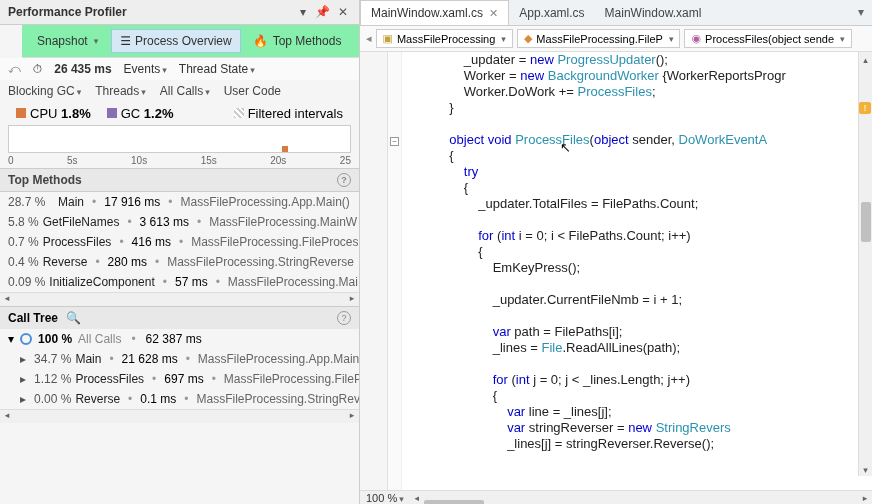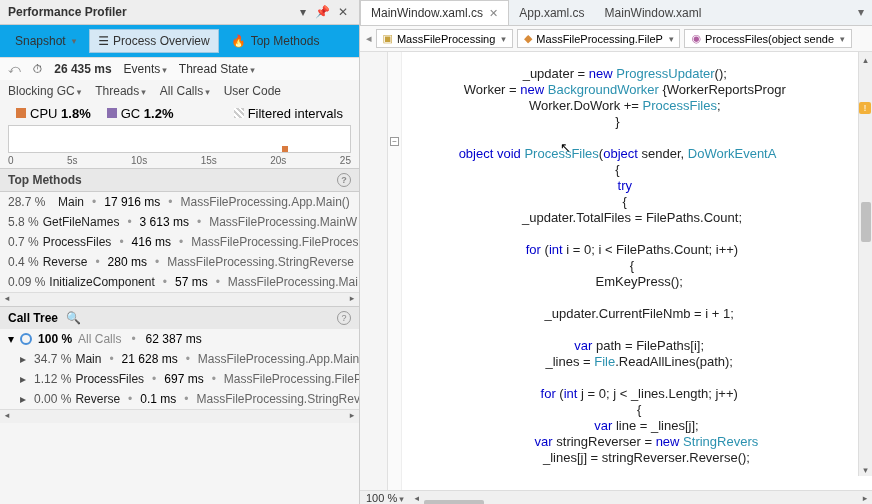--- a/index.html
+++ b/index.html
@@ -1,21 +1,21 @@
 <!DOCTYPE html>
 <html><head>
 <meta charset="utf-8">
 <style>
 * { margin: 0; padding: 0; box-sizing: border-box; font-family: "Segoe UI", Arial, sans-serif; }
 body { width: 872px; height: 504px; display: flex; background: #fff; overflow: hidden; font-size: 12px; }
 .left-panel { width: 360px; border-right: 1px solid #ccc; display: flex; flex-direction: column; background: #f5f5f5; }
 .panel-header { display: flex; align-items: center; background: #eee; padding: 4px 8px; border-bottom: 1px solid #ccc; }
 .panel-title { flex: 1; font-weight: 600; color: #333; }
 .icon-btn { width: 16px; height: 16px; margin-left: 4px; display: flex; align-items: center; justify-content: center; color: #555; cursor: pointer; }
-.toolbar { display: flex; align-items: center; padding: 4px 6px; background: #0ea5e9; border-bottom: 1px solid #ddd; gap: 4px; }
+.toolbar { display: flex; align-items: center; padding: 4px 6px; background: #86efac; border-bottom: 1px solid #ddd; gap: 4px; margin-left: 22px; }
 .tb-btn { padding: 4px 8px; border: 1px solid transparent; background: transparent; cursor: pointer; font-size: 12px; color: #333; display: flex; align-items: center; gap: 4px; }
 .tb-btn.active { background: #d6e8f5; border-color: #9ec9e2; }
 .chev::after { content: "▾"; font-size: 9px; margin-left: 2px; color: #666; }
 .info-row { display: flex; align-items: center; padding: 4px 8px; background: #fafafa; gap: 12px; font-size: 12px; color: #333; }
 .info-row .bold { font-weight: 600; }
 .filter-row { display: flex; padding: 4px 8px; gap: 14px; font-size: 12px; color: #444; }
 .legend { display: flex; padding: 4px 16px; gap: 16px; font-size: 13px; align-items: center; }
 .legend .swatch { width: 10px; height: 10px; display: inline-block; margin-right: 4px; }
 .cpu-sw { background: #d97b3f; }
 .gc-sw { background: #8a6fb0; }
@@ -42,21 +42,21 @@
 .tabs { display: flex; background: #eef2f5; border-bottom: 1px solid #ccc; }
 .tab { padding: 5px 10px; font-size: 12px; color: #444; cursor: pointer; display: flex; align-items: center; gap: 6px; }
 .tab.active { background: #fff; border: 1px solid #ccc; border-bottom: none; color: #333; }
 .close-x { font-size: 11px; color: #888; }
 .breadcrumb { display: flex; background: #f9f9f9; border-bottom: 1px solid #ddd; padding: 3px 6px; gap: 4px; font-size: 11px; align-items: center; }
 .bc-item { padding: 2px 6px; border: 1px solid #ccc; background: #fff; display: flex; align-items: center; gap: 4px; cursor: pointer; }
 .code-area { flex: 1; position: relative; overflow: hidden; font-family: Consolas, "Courier New", monospace; font-size: 13px; line-height: 16px; }
 .gutter { position: absolute; left: 0; top: 0; width: 28px; height: 100%; background: #f5f5f5; border-right: 1px solid #e0e0e0; }
 .fold-gutter { position: absolute; left: 28px; top: 0; width: 14px; height: 100%; background: #fafafa; border-right: 1px solid #eee; }
 .fold-box { position: absolute; left: 2px; width: 9px; height: 9px; border: 1px solid #999; background: #fff; font-size: 8px; text-align: center; line-height: 8px; color: #666; }
-pre.code { position: absolute; left: 46px; top: 14px; white-space: pre; color: #222; text-align: center; }
+pre.code { position: absolute; left: 46px; top: 0; white-space: pre; color: #222; }
 .kw { color: #0000cc; }
 .type { color: #2b91af; }
 .cursor-ptr { position: absolute; }
 .hsb { height: 14px; background: #f0f0f0; border-top: 1px solid #ddd; display: flex; align-items: center; }
 .zoom { font-size: 11px; padding: 0 6px; color: #333; }
 .vsb { position: absolute; right: 0; top: 0; width: 14px; height: calc(100% - 14px); background: #f0f0f0; border-left: 1px solid #ddd; }
 .warn { position: absolute; right: 1px; top: 50px; width: 12px; height: 12px; background: #f3b13a; border-radius: 2px; font-size: 9px; text-align: center; color: #fff; line-height: 12px; }
 </style>
 </head>
 <body>

